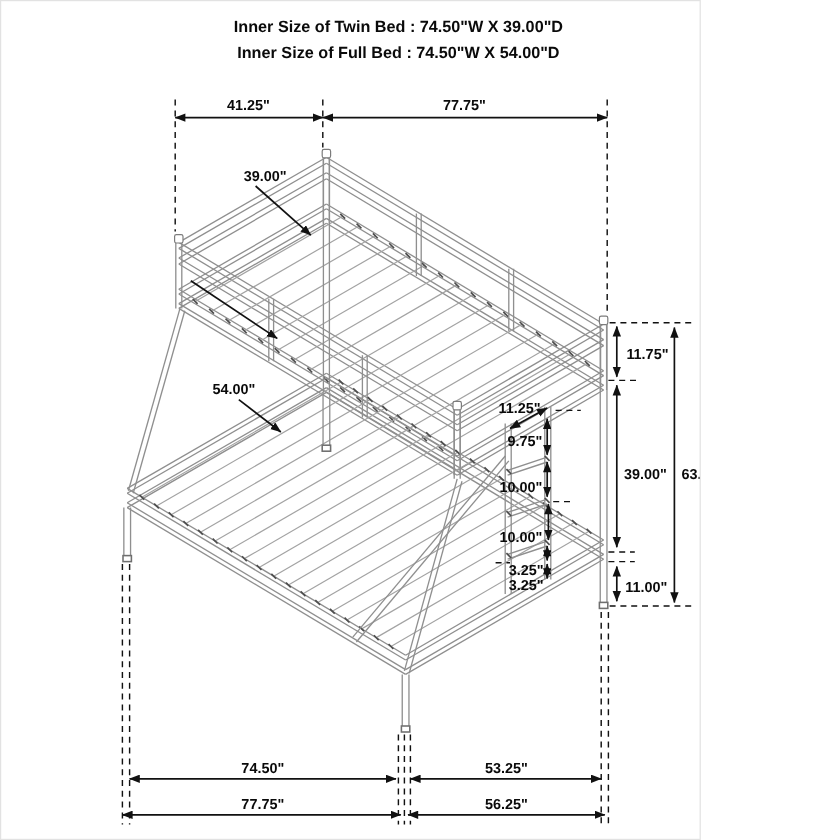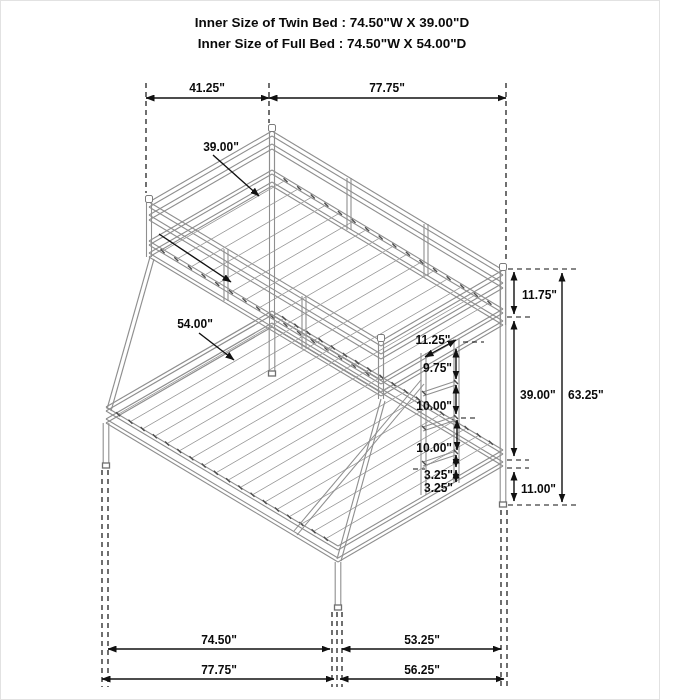--- a/index.html
+++ b/index.html
@@ -1,17 +1,17 @@
 <!DOCTYPE html>
 <html><head>
 <meta charset="utf-8">
 <style>
   html,body{margin:0;padding:0;background:#fff;}
   .page{
-    width:660px;height:700px;position:relative;background:#ffffff;
+    width:584px;height:700px;position:relative;background:#ffffff;
     border:1px solid #e2e2e2;box-sizing:border-box;overflow:hidden;
     font-family:"Liberation Sans", sans-serif;
   }
   svg{display:block;}
   text{font-family:"Liberation Sans", sans-serif;}
   .hdr{font-size:13.5px;font-weight:bold;fill:#0a0a0a;}
   .lbl{font-size:12px;font-weight:bold;fill:#0a0a0a;}
   .dim{stroke:#111;stroke-width:1.4;fill:none;}
   .dash{stroke:#111;stroke-width:1.2;fill:none;stroke-dasharray:5 4;}
   .bed{stroke:#8f8f8f;stroke-width:1.1;fill:none;}

